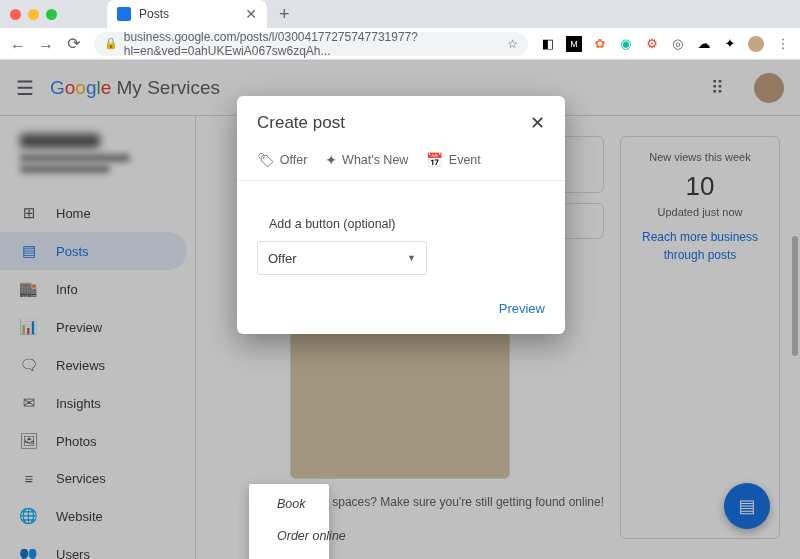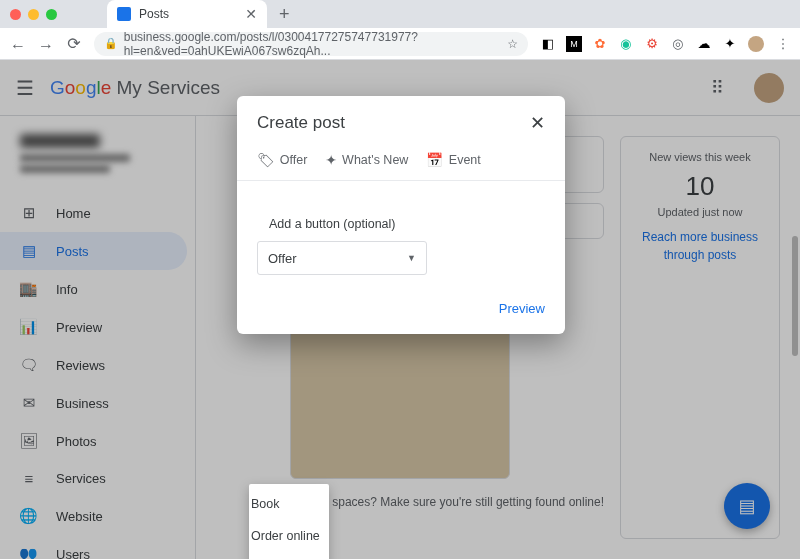--- a/index.html
+++ b/index.html
@@ -75,21 +75,21 @@
 .textarea { width: 100%; height: 92px; border: 1px solid #dadce0; border-radius: 3px; padding: 10px; font-size: 13px; color: #80868b; resize: none; font-family: inherit; }
 .label { font-size: 12.5px; color: #3c4043; margin: 20px 12px 10px; }
 .select { width: 170px; height: 34px; border: 1px solid #dadce0; border-radius: 3px; padding: 0 10px; display: flex; align-items: center; justify-content: space-between; font-size: 13px; color: #3c4043; cursor: pointer; }
 .select .caret { font-size: 9px; color: #5f6368; }
 .modal-foot { display: flex; justify-content: flex-end; gap: 12px; padding: 10px 20px 18px; align-items: center; }
 .btn-text { color: #1a73e8; font-size: 13px; cursor: pointer; }
 .btn-primary { background: #1a73e8; color: #fff; border-radius: 3px; padding: 8px 16px; font-size: 13px; cursor: pointer; }
 
 
 .dropdown { position: absolute; top: 484px; left: 249px; width: 80px; background: #fff; box-shadow: 0 4px 12px rgba(0,0,0,0.25); z-index: 11; padding: 4px 0; border-radius: 2px; }
-.dropdown .opt { padding: 9px 2px; font-size: 12.5px; color: #3c4043; cursor: pointer; white-space: nowrap; }
+.dropdown .opt { padding: 9px 28px; font-size: 12.5px; color: #3c4043; cursor: pointer; white-space: nowrap; font-style: italic; }
 
 .scrollbar { position: absolute; right: 2px; top: 120px; width: 6px; height: 120px; background: #c0c0c0; border-radius: 3px; }
 </style>
 </head>
 <body>
 
 <div class="titlebar">
   <div class="traffic">
       <span class="r"></span>
       <span class="y"></span>
@@ -160,21 +160,21 @@
       <li>
           <span class="ic">📊</span>
           <span>Preview</span>
         </li>
       <li>
           <span class="ic">🗨</span>
           <span>Reviews</span>
         </li>
       <li>
           <span class="ic">✉</span>
-          <span>Business</span>
+          <span>Insights</span>
         </li>
       <li>
           <span class="ic">🖼</span>
           <span>Photos</span>
         </li>
       <li>
           <span class="ic">≡</span>
           <span>Services</span>
         </li>
       <li>

